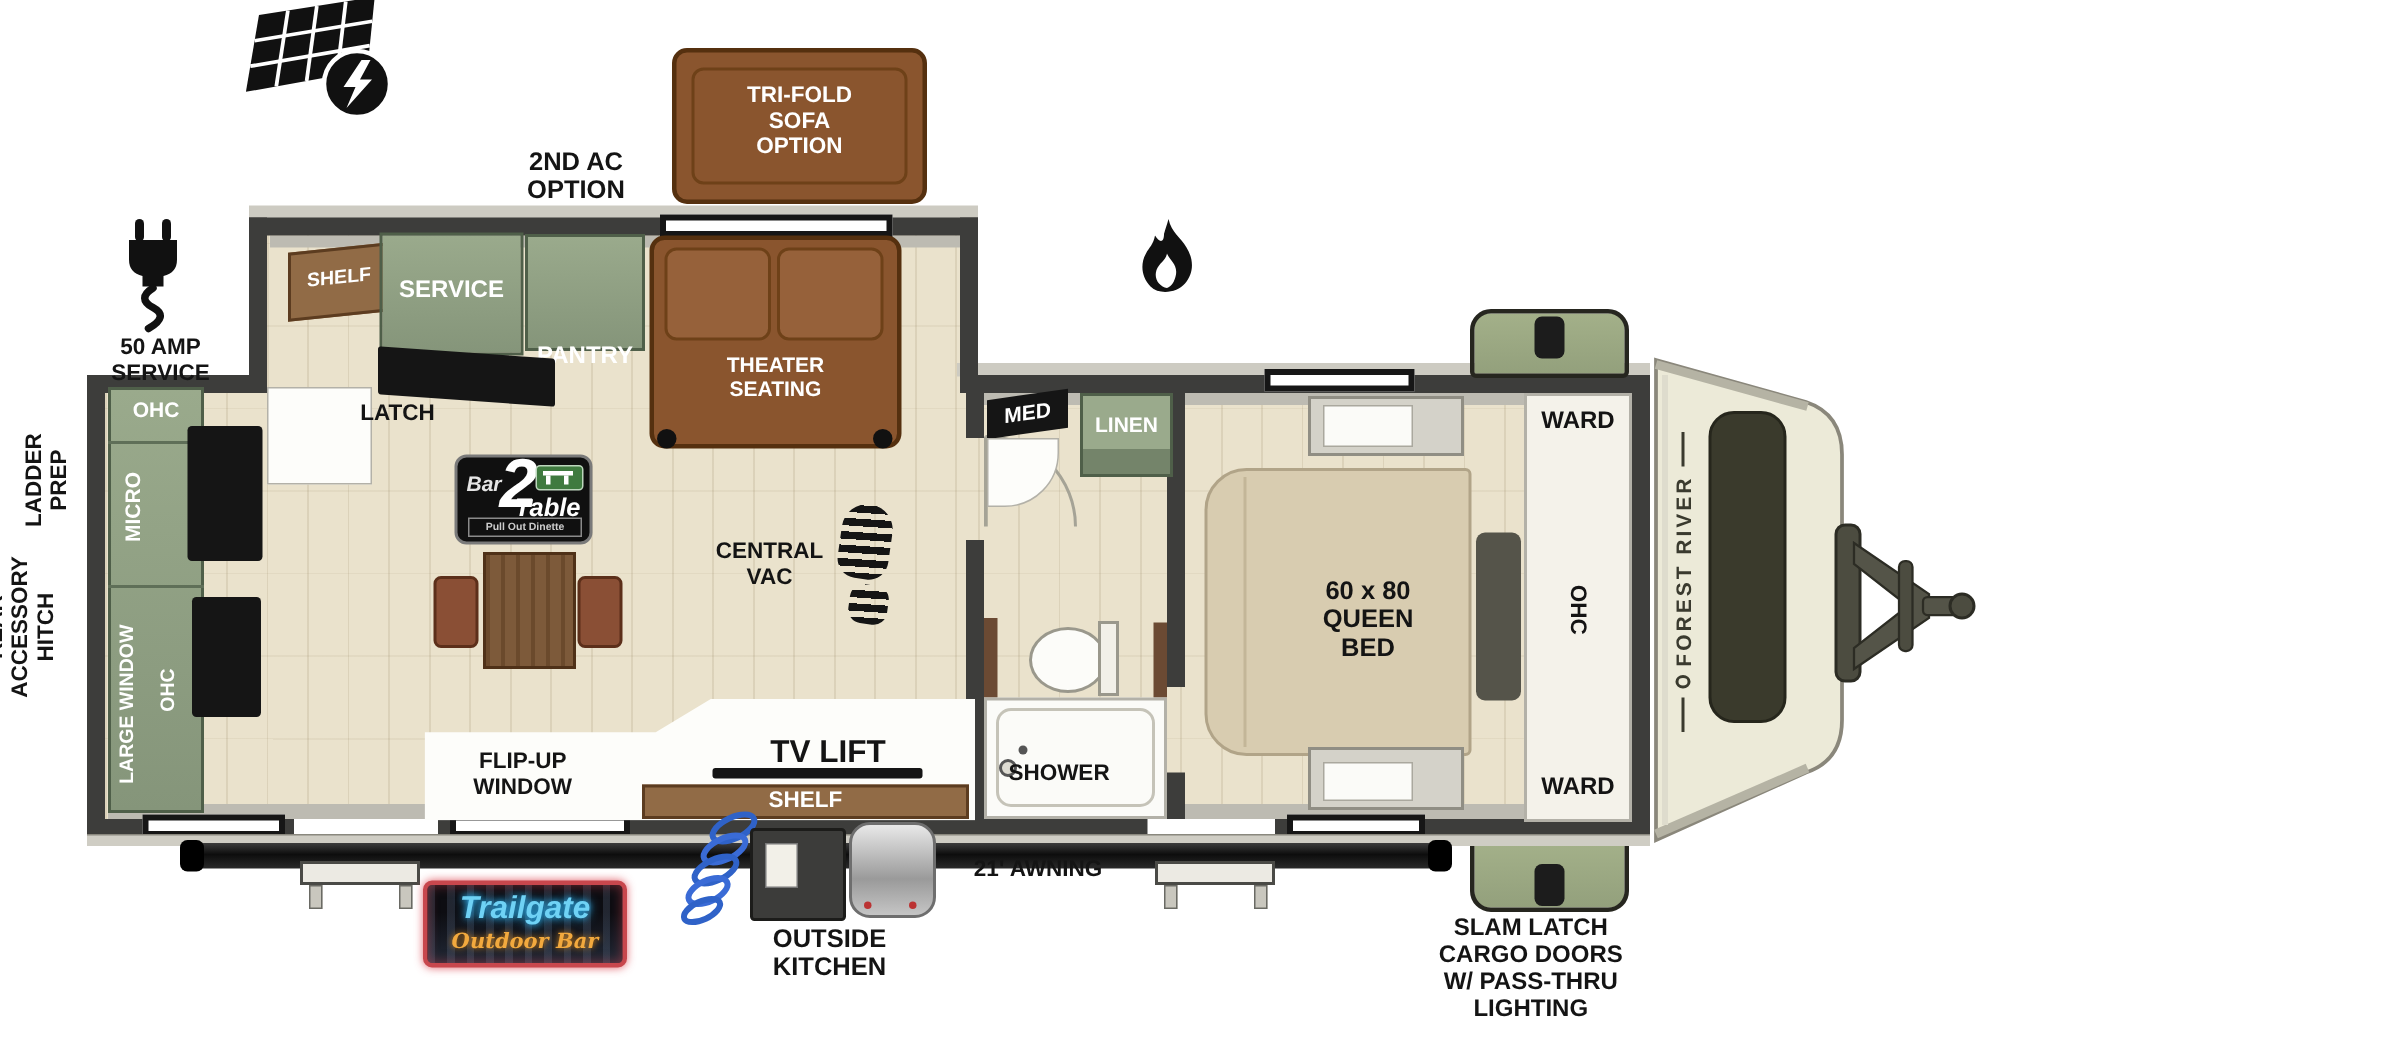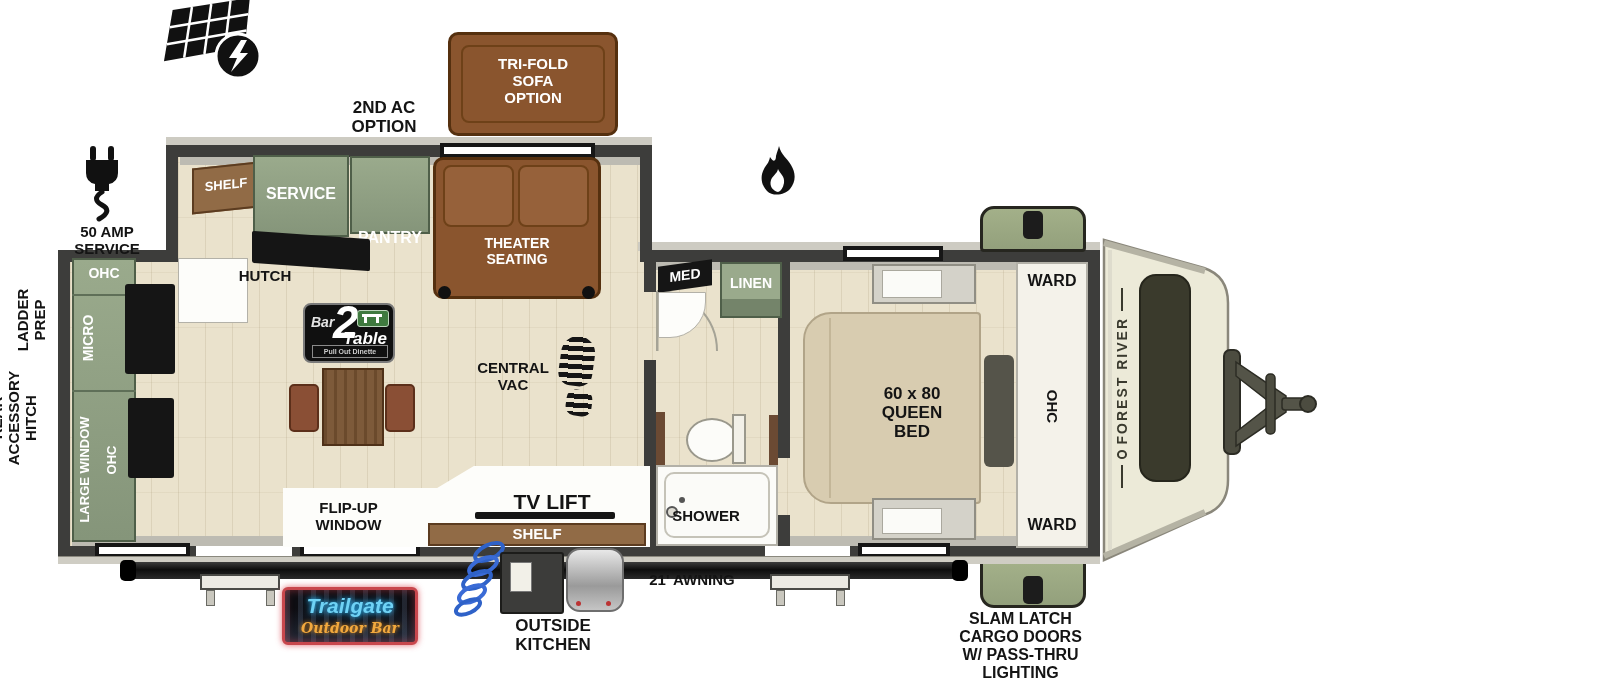--- a/index.html
+++ b/index.html
@@ -82,21 +82,21 @@
   <div class="blackbox" style="left:128px;top:398px;width:46px;height:80px;"></div>
 
   <div class="counter" style="left:178px;top:258px;width:70px;height:65px;"></div>
   <div class="abs brown" style="left:192px;top:165px;width:68px;height:46px;transform:skewY(-6deg);"></div>
   <div class="wlbl" style="left:192px;top:178px;width:68px;font-size:13px;transform:skewY(-6deg);">SHELF</div>
   <div class="grn" style="left:253px;top:155px;width:96px;height:82px;"></div>
   <div class="wlbl" style="left:253px;top:185px;width:96px;font-size:16px;">SERVICE</div>
   <div class="grn" style="left:350px;top:156px;width:80px;height:78px;"></div>
   <div class="wlbl" style="left:350px;top:185px;width:80px;font-size:16px;margin-top:44px;">PANTRY</div>
   <div class="abs" style="left:252px;top:235px;width:118px;height:32px;background:#151515;transform:skewY(4deg);border-radius:2px;"></div>
-  <div class="lbl" style="left:228px;top:268px;width:74px;font-size:15px;">HUTCH</div>
+  <div class="lbl" style="left:228px;top:268px;width:74px;font-size:15px;">LATCH</div>
 
   <div class="sofa" style="left:433px;top:157px;width:168px;height:142px;"></div>
   <div class="cush" style="left:443px;top:165px;width:71px;height:62px;"></div>
   <div class="cush" style="left:518px;top:165px;width:71px;height:62px;"></div>
   <div class="wlbl" style="left:443px;top:236px;width:148px;font-size:14px;">THEATER
 SEATING</div>
   <div class="foot" style="left:438px;top:286px;"></div>
   <div class="foot" style="left:582px;top:286px;"></div>
 
   <div class="abs" style="left:303px;top:303px;width:92px;height:60px;background:#101010;border:2px solid #7a7a7a;border-radius:8px;box-sizing:border-box;">

